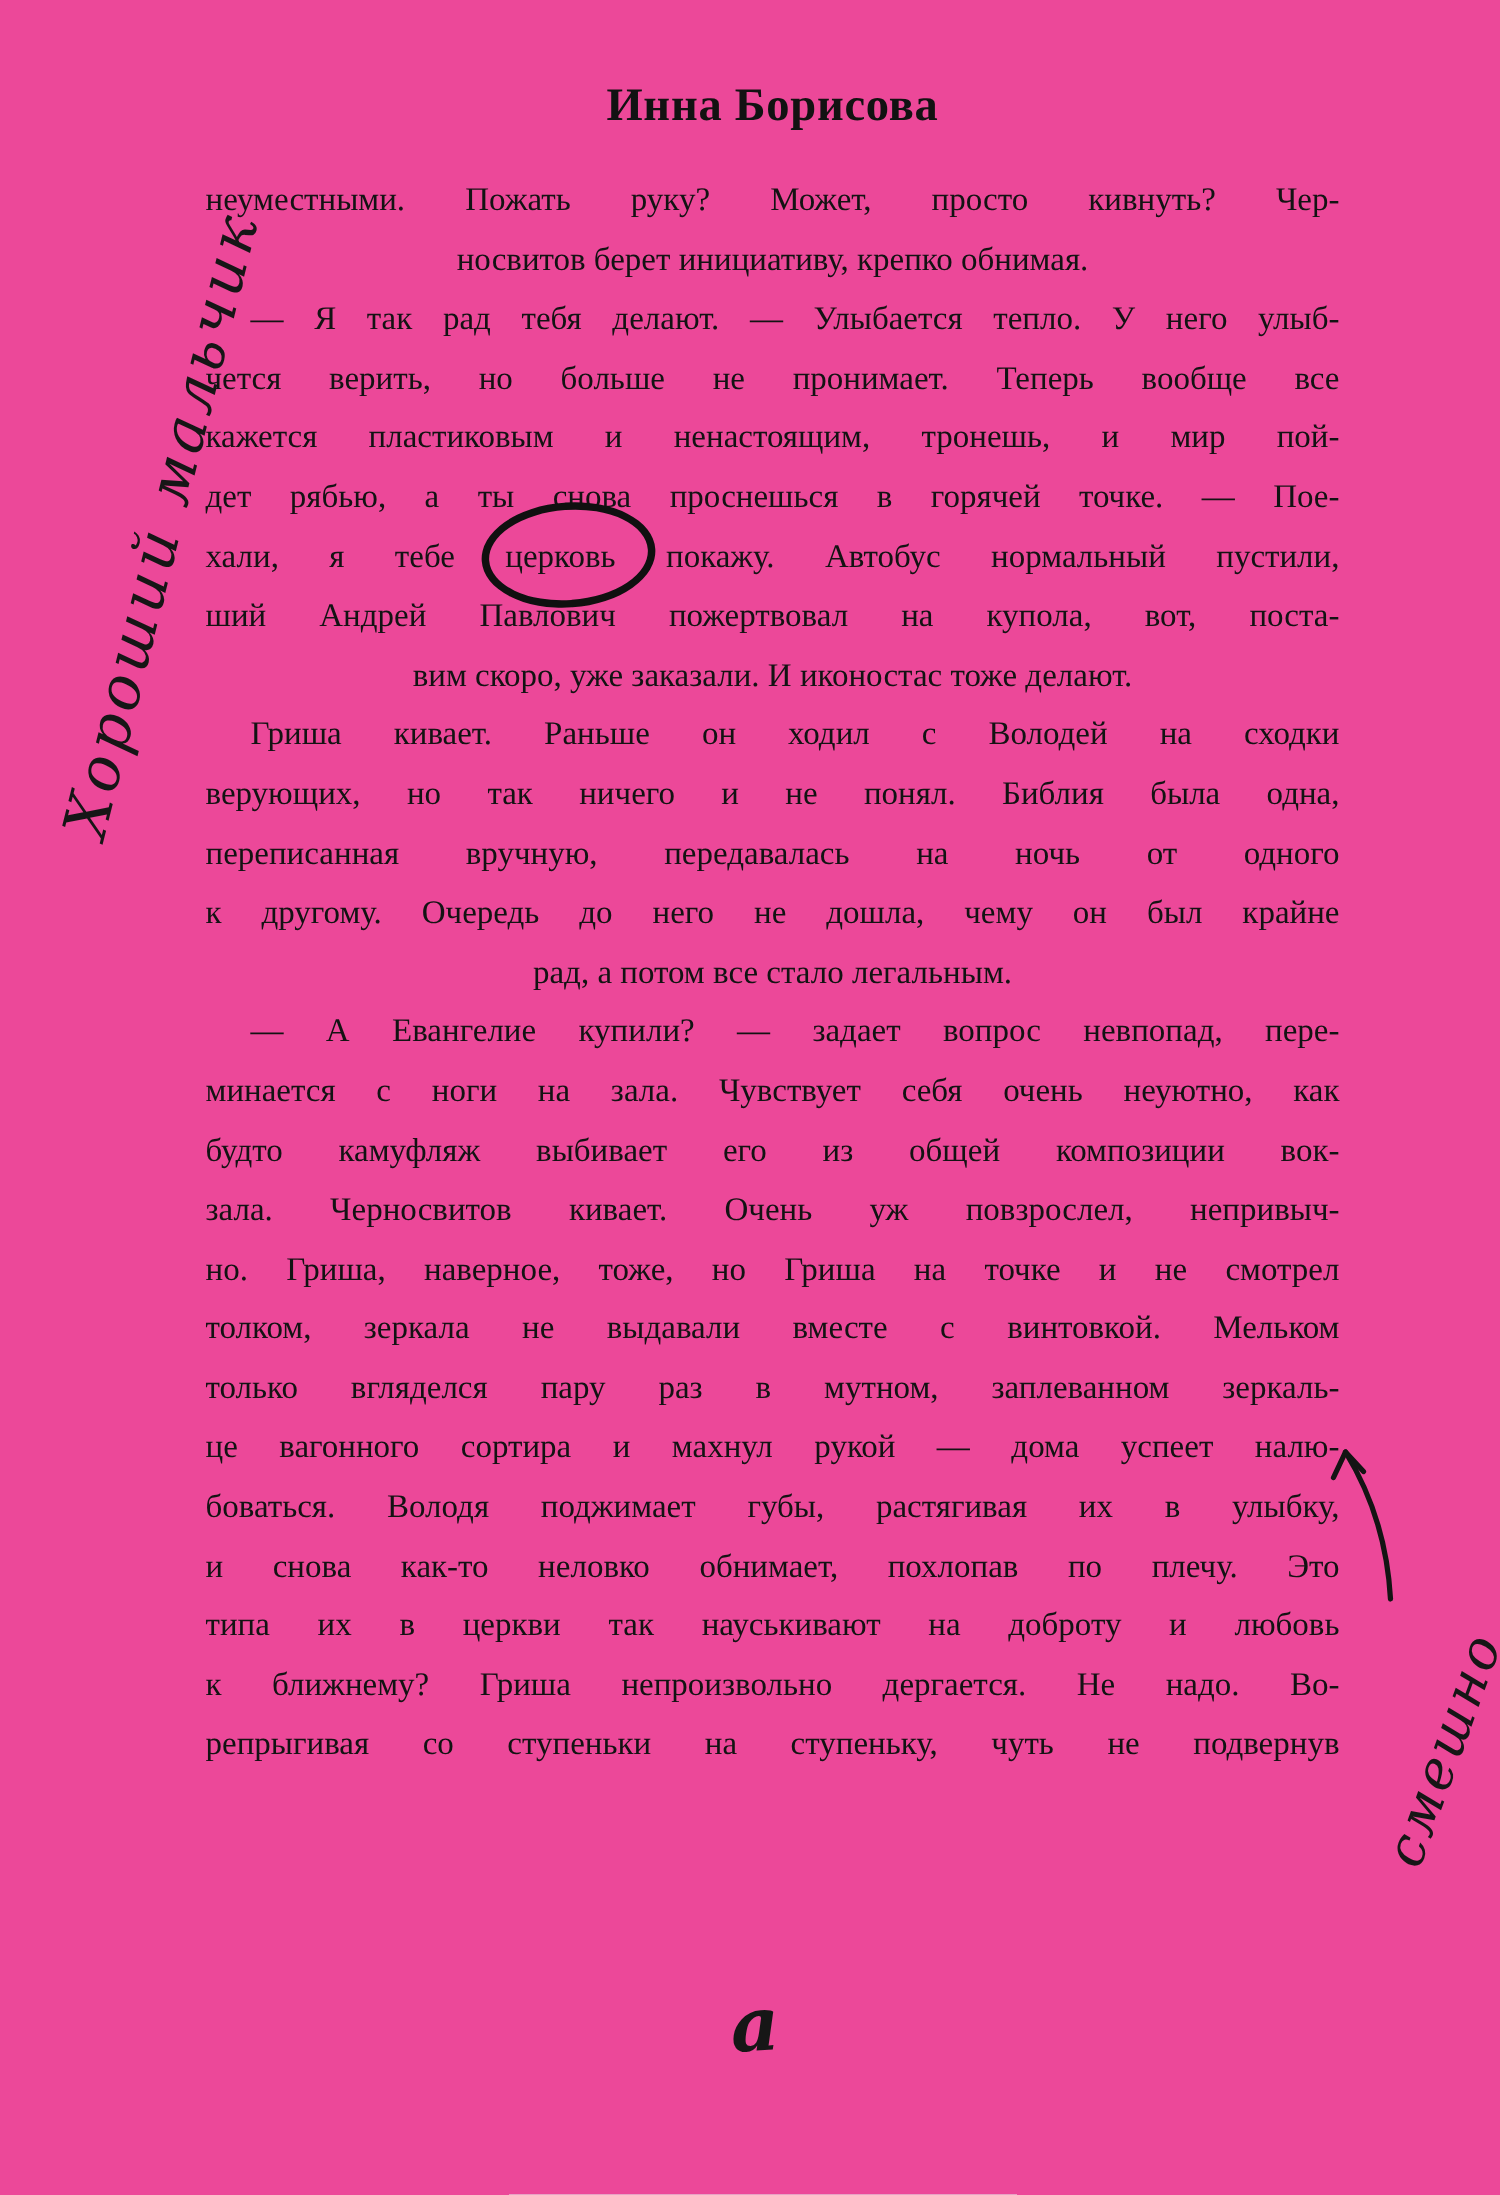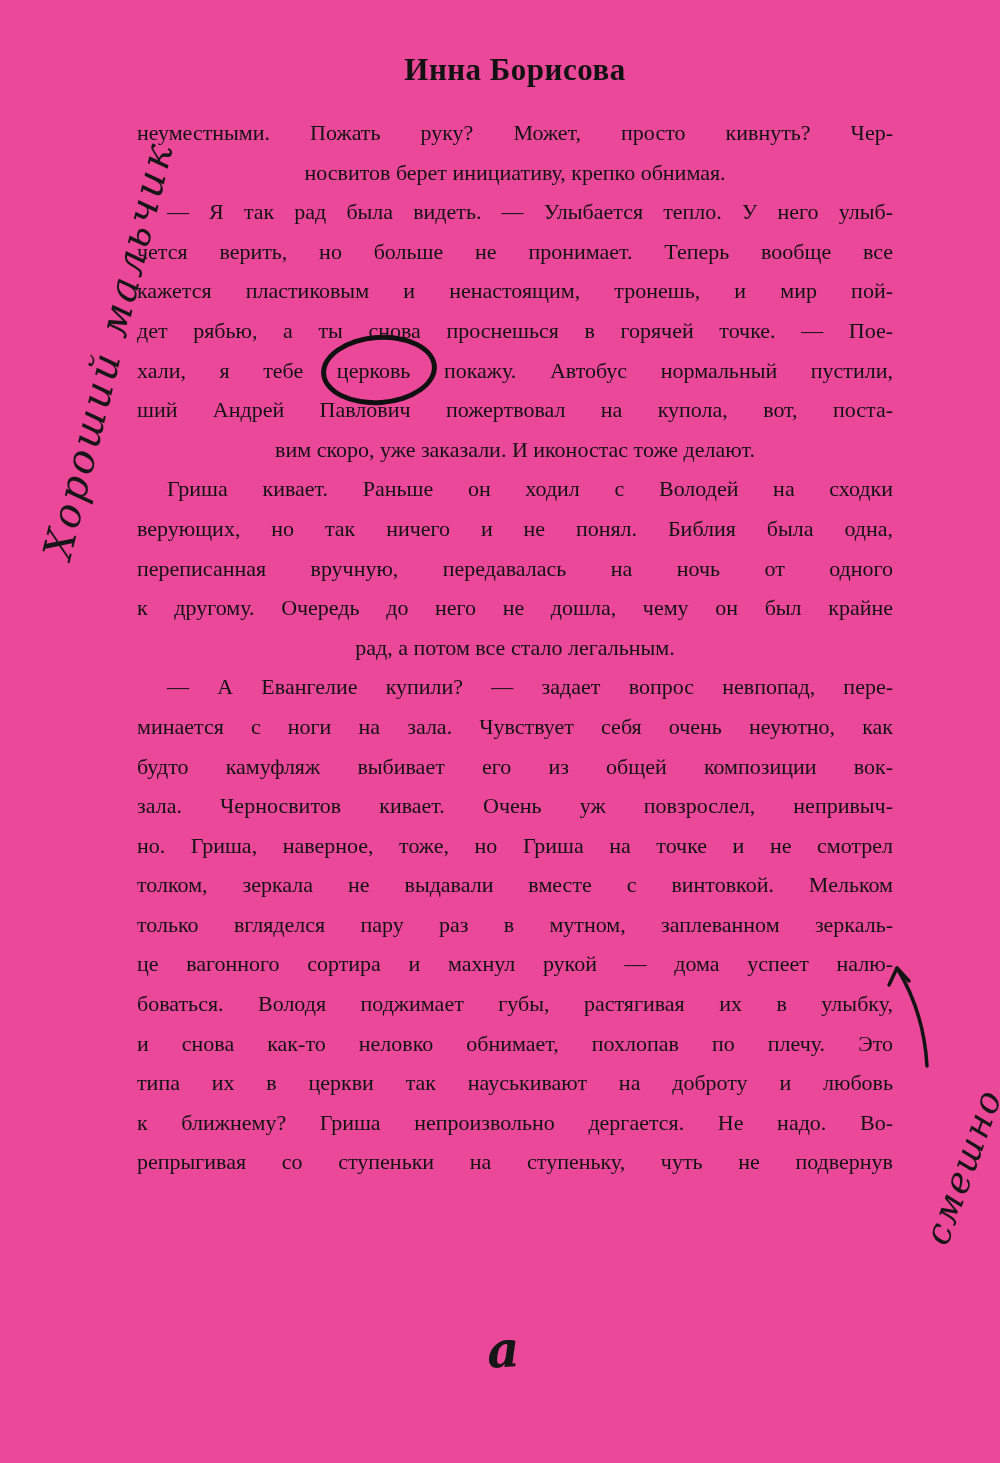--- a/index.html
+++ b/index.html
@@ -98,21 +98,21 @@
 </head>
 <body>
 
 <div class="page">
 
   <div class="page-header">Инна Борисова</div>
 
   <div class="body-text">
       <div class="line just">неуместными. Пожать руку? Может, просто кивнуть? Чер-</div>
       <div class="line">носвитов берет инициативу, крепко обнимая.</div>
-      <div class="line just indent">— Я так рад была видеть. — Улыбается тепло. У него улыб-</div>
+      <div class="line just indent">— Я так рад тебя делают. — Улыбается тепло. У него улыб-</div>
       <div class="line just">чется верить, но больше не пронимает. Теперь вообще все</div>
       <div class="line just">кажется пластиковым и ненастоящим, тронешь, и мир пой-</div>
       <div class="line just">дет рябью, а ты снова проснешься в горячей точке. — Пое-</div>
       <div class="line just">хали, я тебе <span class="circled"><span class="oval"></span>церковь</span> покажу. Автобус нормальный пустили,</div>
       <div class="line just">ший Андрей Павлович пожертвовал на купола, вот, поста-</div>
       <div class="line">вим скоро, уже заказали. И иконостас тоже делают.</div>
       <div class="line just indent">Гриша кивает. Раньше он ходил с Володей на сходки</div>
       <div class="line just">верующих, но так ничего и не понял. Библия была одна,</div>
       <div class="line just">переписанная вручную, передавалась на ночь от одного</div>
       <div class="line just">к другому. Очередь до него не дошла, чему он был крайне</div>

